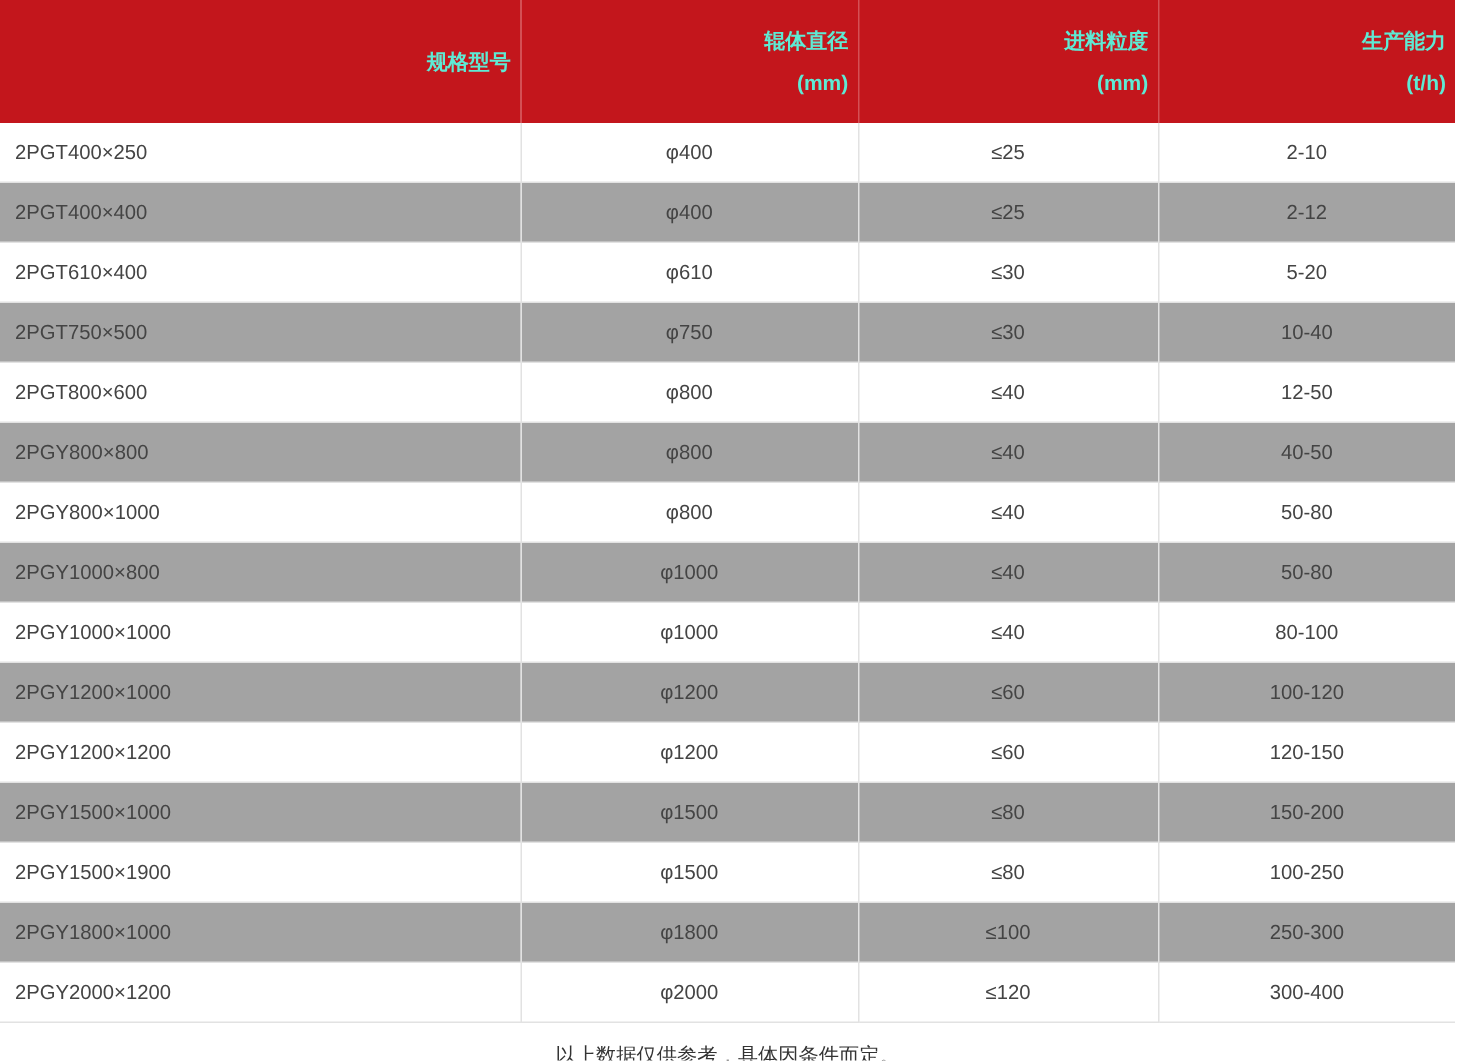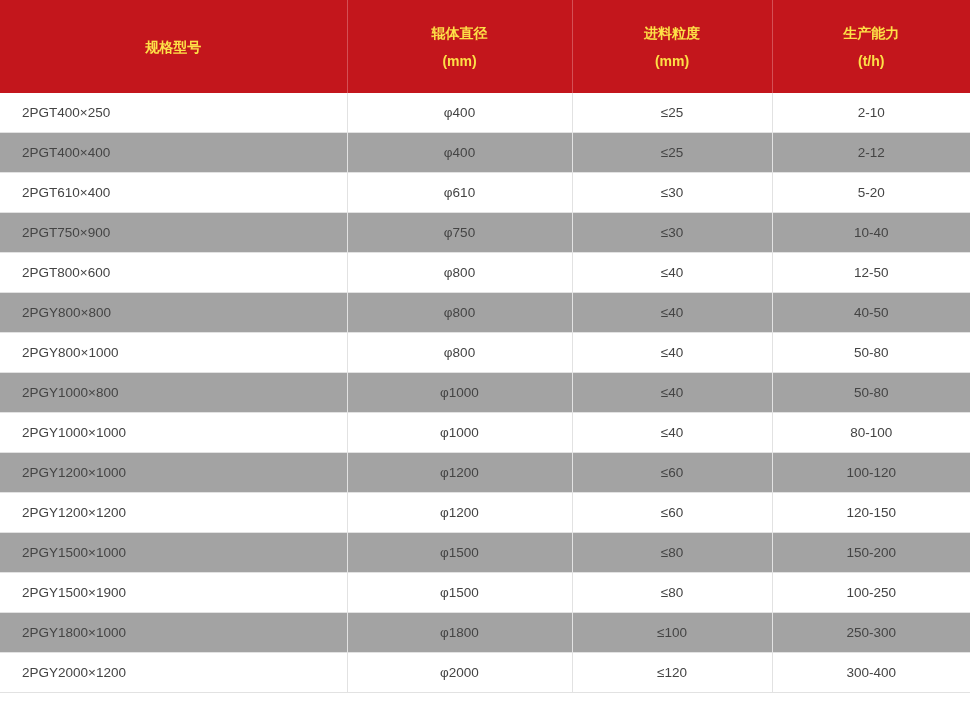--- a/index.html
+++ b/index.html
@@ -20,28 +20,28 @@
     border-collapse: collapse;
     table-layout: fixed;
   }
   .spec-table col.c0 { width: 347px; }
   .spec-table col.c1 { width: 225px; }
   .spec-table col.c2 { width: 200px; }
   .spec-table col.c3 { width: 198px; }
 
   .spec-table thead th {
     background: #c3161c;
-    color: #fde047;
+    color: #5eead4;
     font-size: 14px;
     font-weight: bold;
-    height: 93px;
+    height: 82px;
     padding: 0 6px;
     border-right: 1px solid #d45055;
     border-bottom: none;
-    text-align: center;
+    text-align: right;
     vertical-align: middle;
     line-height: 28px;
   }
   .spec-table thead th:last-child {
     border-right: none;
   }
   .th-inner {
     display: block;
   }
   .th-unit {
@@ -58,21 +58,21 @@
     text-align: center;
     vertical-align: middle;
     padding: 0 6px;
     white-space: nowrap;
   }
   .spec-table tbody td:last-child {
     border-right: none;
   }
   .spec-table tbody td.model {
     text-align: left;
-    padding-left: 22px;
+    padding-left: 10px;
   }
   .spec-table tbody tr.odd td {
     background: #ffffff;
   }
   .spec-table tbody tr.even td {
     background: #a3a3a3;
   }
   .spec-table tfoot td {
     height: 42px;
     background: #ffffff;
@@ -126,21 +126,21 @@
       <td>≤25</td>
       <td>2-12</td>
     </tr>
     <tr class="odd">
       <td class="model">2PGT610×400</td>
       <td>φ610</td>
       <td>≤30</td>
       <td>5-20</td>
     </tr>
     <tr class="even">
-      <td class="model">2PGT750×900</td>
+      <td class="model">2PGT750×500</td>
       <td>φ750</td>
       <td>≤30</td>
       <td>10-40</td>
     </tr>
     <tr class="odd">
       <td class="model">2PGT800×600</td>
       <td>φ800</td>
       <td>≤40</td>
       <td>12-50</td>
     </tr>

